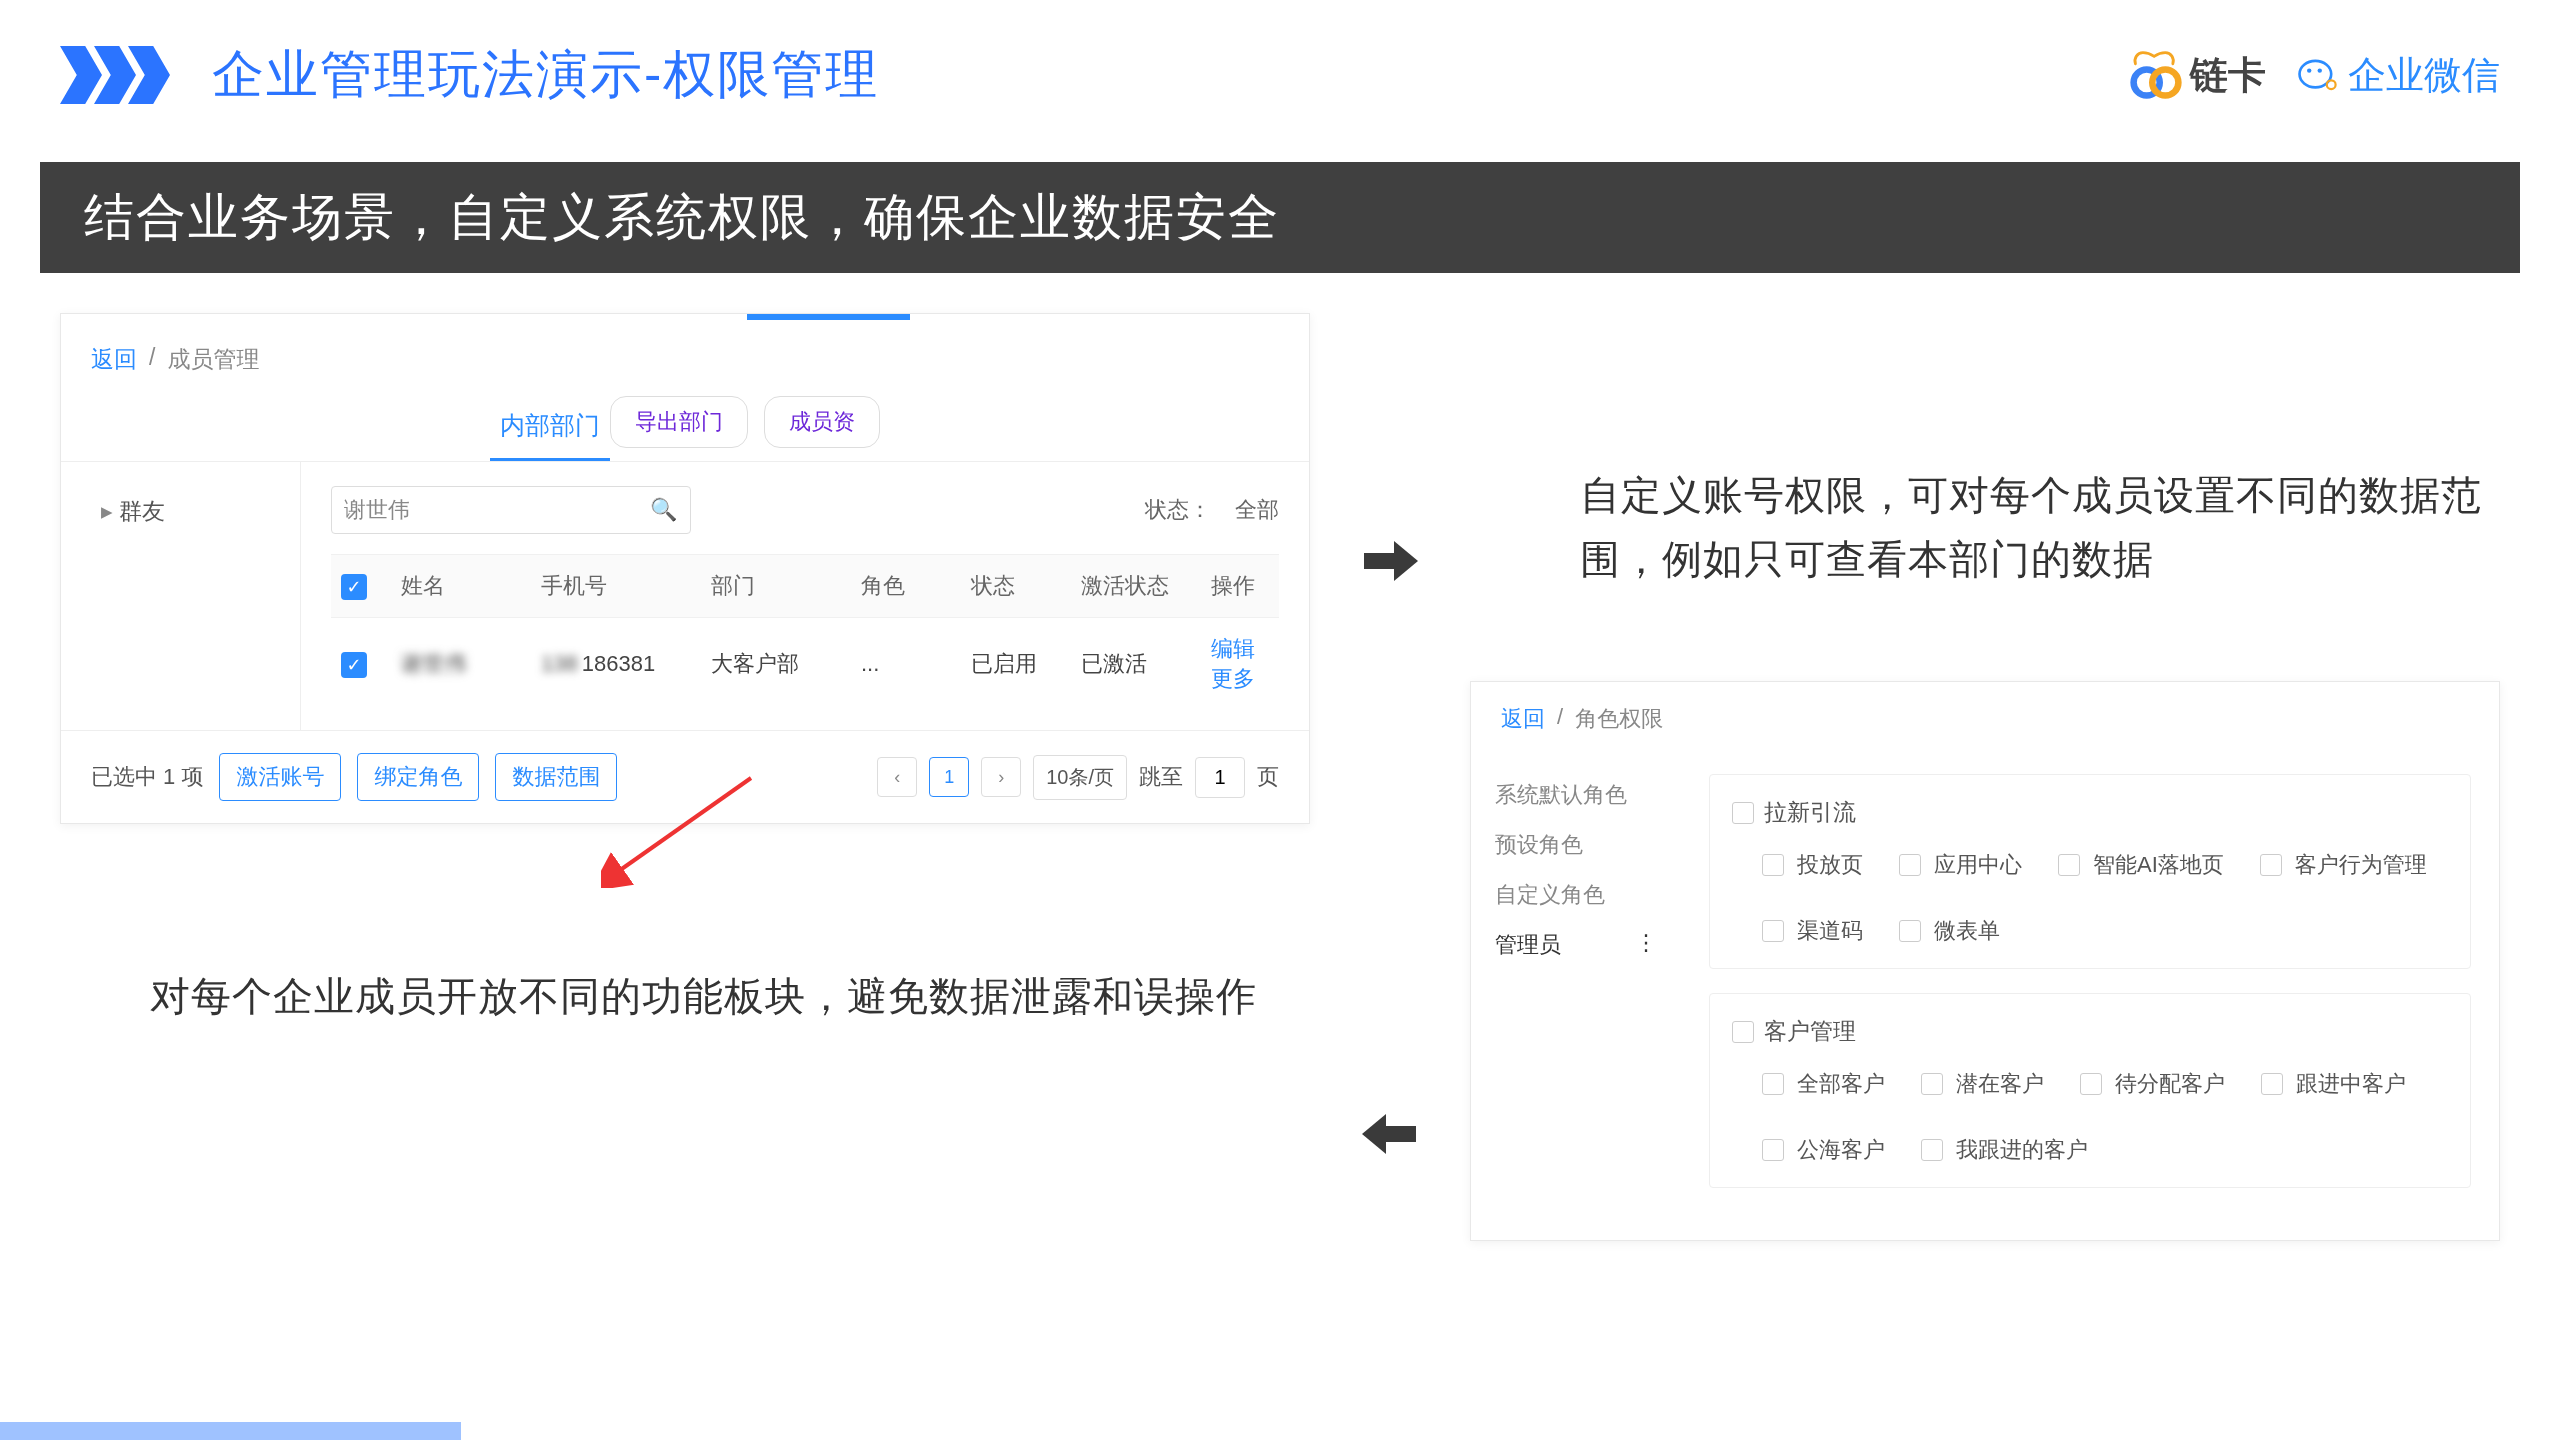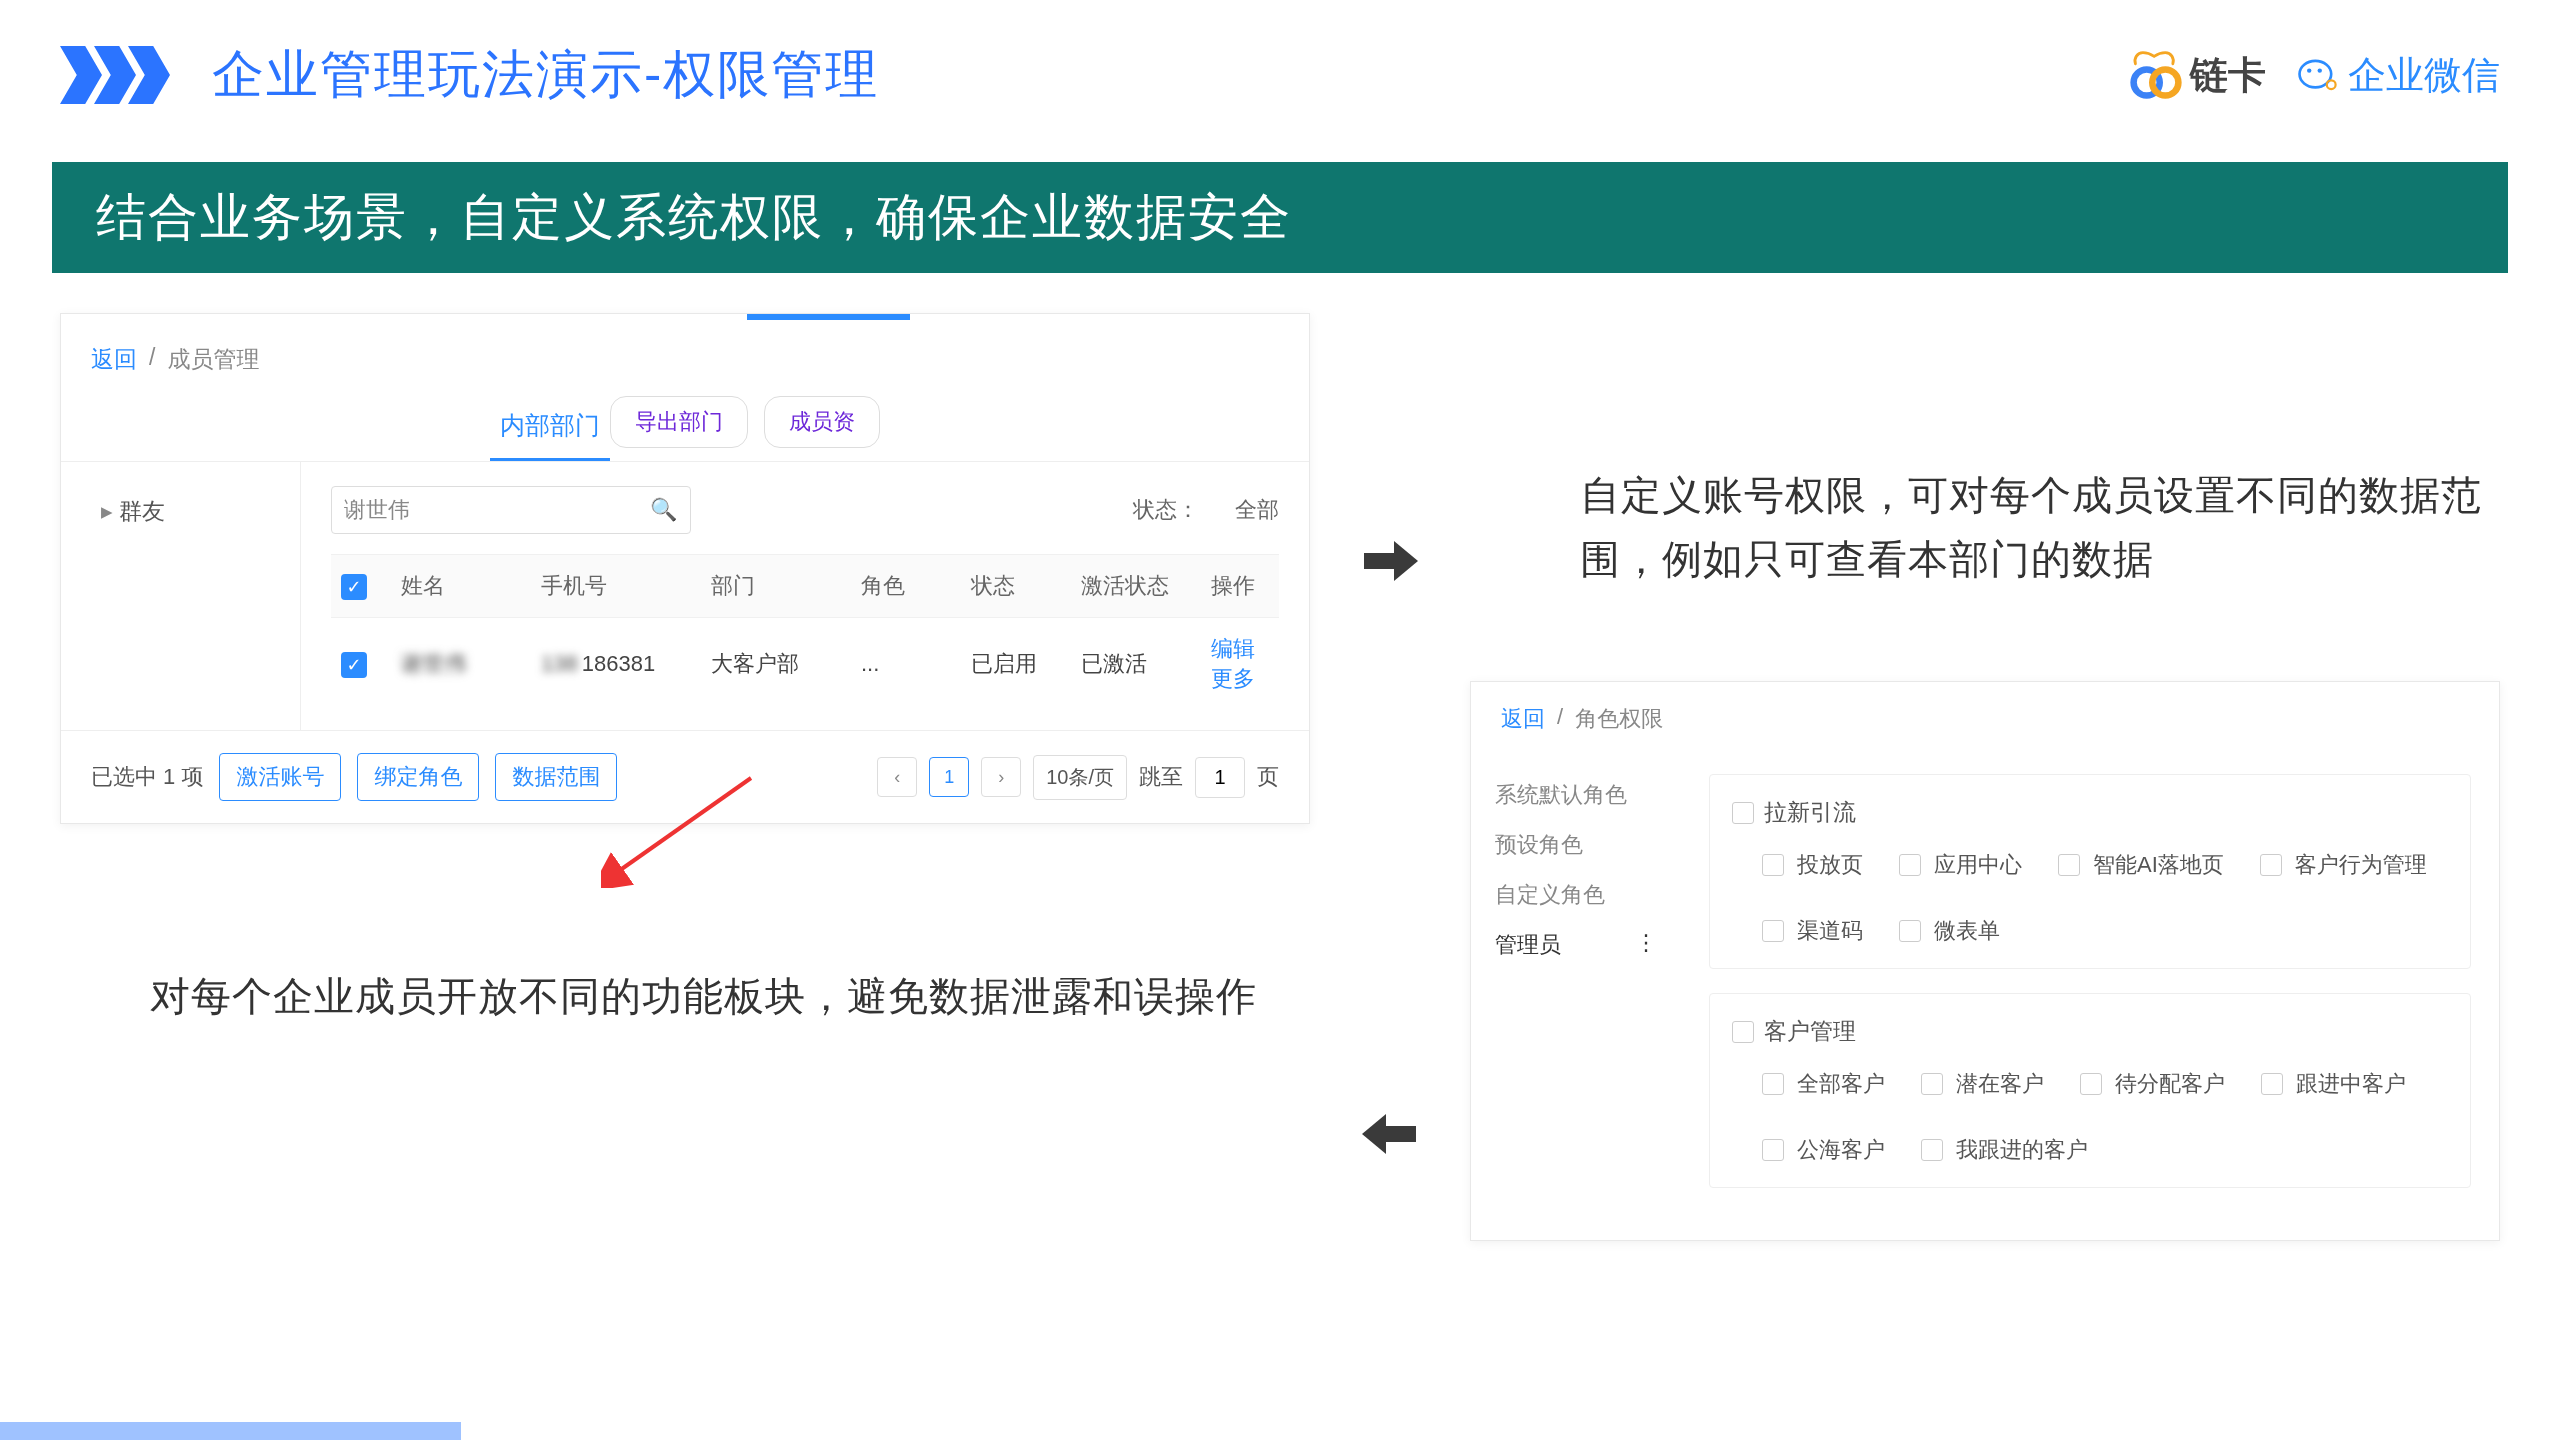--- a/index.html
+++ b/index.html
@@ -11,42 +11,42 @@
 .chevrons{display:flex;gap:-10px}
 .chev{width:42px;height:58px;background:#2b74ff;clip-path:polygon(0 0,60% 0,100% 50%,60% 100%,0 100%,40% 50%);margin-right:-8px}
 .slide-title{font-size:52px;color:#2b74ff;font-weight:400;letter-spacing:2px}
 .hdr-logos{margin-left:auto;display:flex;align-items:center;gap:30px}
 .logo-lk{display:flex;align-items:center;gap:6px;font-size:38px;font-weight:700;color:#444}
 .logo-lk svg{width:56px;height:56px}
 .logo-wx{display:flex;align-items:center;gap:8px;color:#2b8cff;font-size:38px}
 .logo-wx svg{width:44px;height:44px}
 
 
-.subtitle-bar{background:#0f766e;color:#fff;font-size:50px;padding:22px 44px;margin:22px 52px 40px;letter-spacing:2px}
+.subtitle-bar{background:#404040;color:#fff;font-size:50px;padding:22px 44px;margin:22px 40px 40px;letter-spacing:2px}
 
 
 .main{display:flex;padding:0 60px;gap:40px;align-items:flex-start}
 .col-left{flex:0 0 1250px}
 .col-right{flex:1}
 
 
 .panel{background:#fff;border:1px solid #e8e8e8;box-shadow:0 2px 10px rgba(0,0,0,.06);margin-bottom:40px}
 .panel-top-accent{height:6px;background:linear-gradient(90deg,transparent 55%,#2b8cff 55%,#2b8cff 68%,transparent 68%);margin-left:0}
 .breadcrumb{display:flex;gap:12px;padding:24px 30px 20px;font-size:23px;color:#888}
 .breadcrumb .bc-back{color:#2b8cff;cursor:pointer}
 .tabs-row{display:flex;justify-content:center;align-items:center;border-bottom:1px solid #eee;padding:0 30px}
 .tab{padding:14px 10px 16px;font-size:25px;color:#2b8cff;border-bottom:3px solid #2b8cff}
 .top-btns{display:flex;gap:16px;padding-bottom:12px}
 .btn-outline{border:1px solid #ddd;background:#fff;border-radius:16px;padding:10px 24px;font-size:22px;color:#6d28d9;cursor:pointer}
 .body-row{display:flex}
 .tree{width:240px;border-right:1px solid #eee;padding:24px 20px;font-size:23px;color:#444}
 .tree-item{padding:10px 0 10px 20px;color:#555}
 .tree-item::before{content:"▸ ";color:#888}
 .content{flex:1;padding:24px 30px 20px}
-.search-row{display:flex;align-items:center;gap:32px;margin-bottom:20px}
+.search-row{display:flex;align-items:center;gap:20px;margin-bottom:20px}
 .search-box{flex:0 0 360px;display:flex;align-items:center;border:1px solid #ddd;border-radius:4px;padding:8px 12px;font-size:22px;color:#888}
 .search-box span.q{margin-left:auto;color:#bbb}
 .status-lbl{margin-left:auto;font-size:22px;color:#666}
 .tbl{width:100%;font-size:22px;color:#444}
 .tbl .row{display:flex;align-items:center;padding:16px 10px;border-top:1px solid #f0f0f0}
 .tbl .hd{background:#fafafa;color:#666;font-weight:500}
 .col-cb{width:60px}
 .col-name{width:140px}
 .col-phone{width:170px}
 .col-dept{width:150px}

